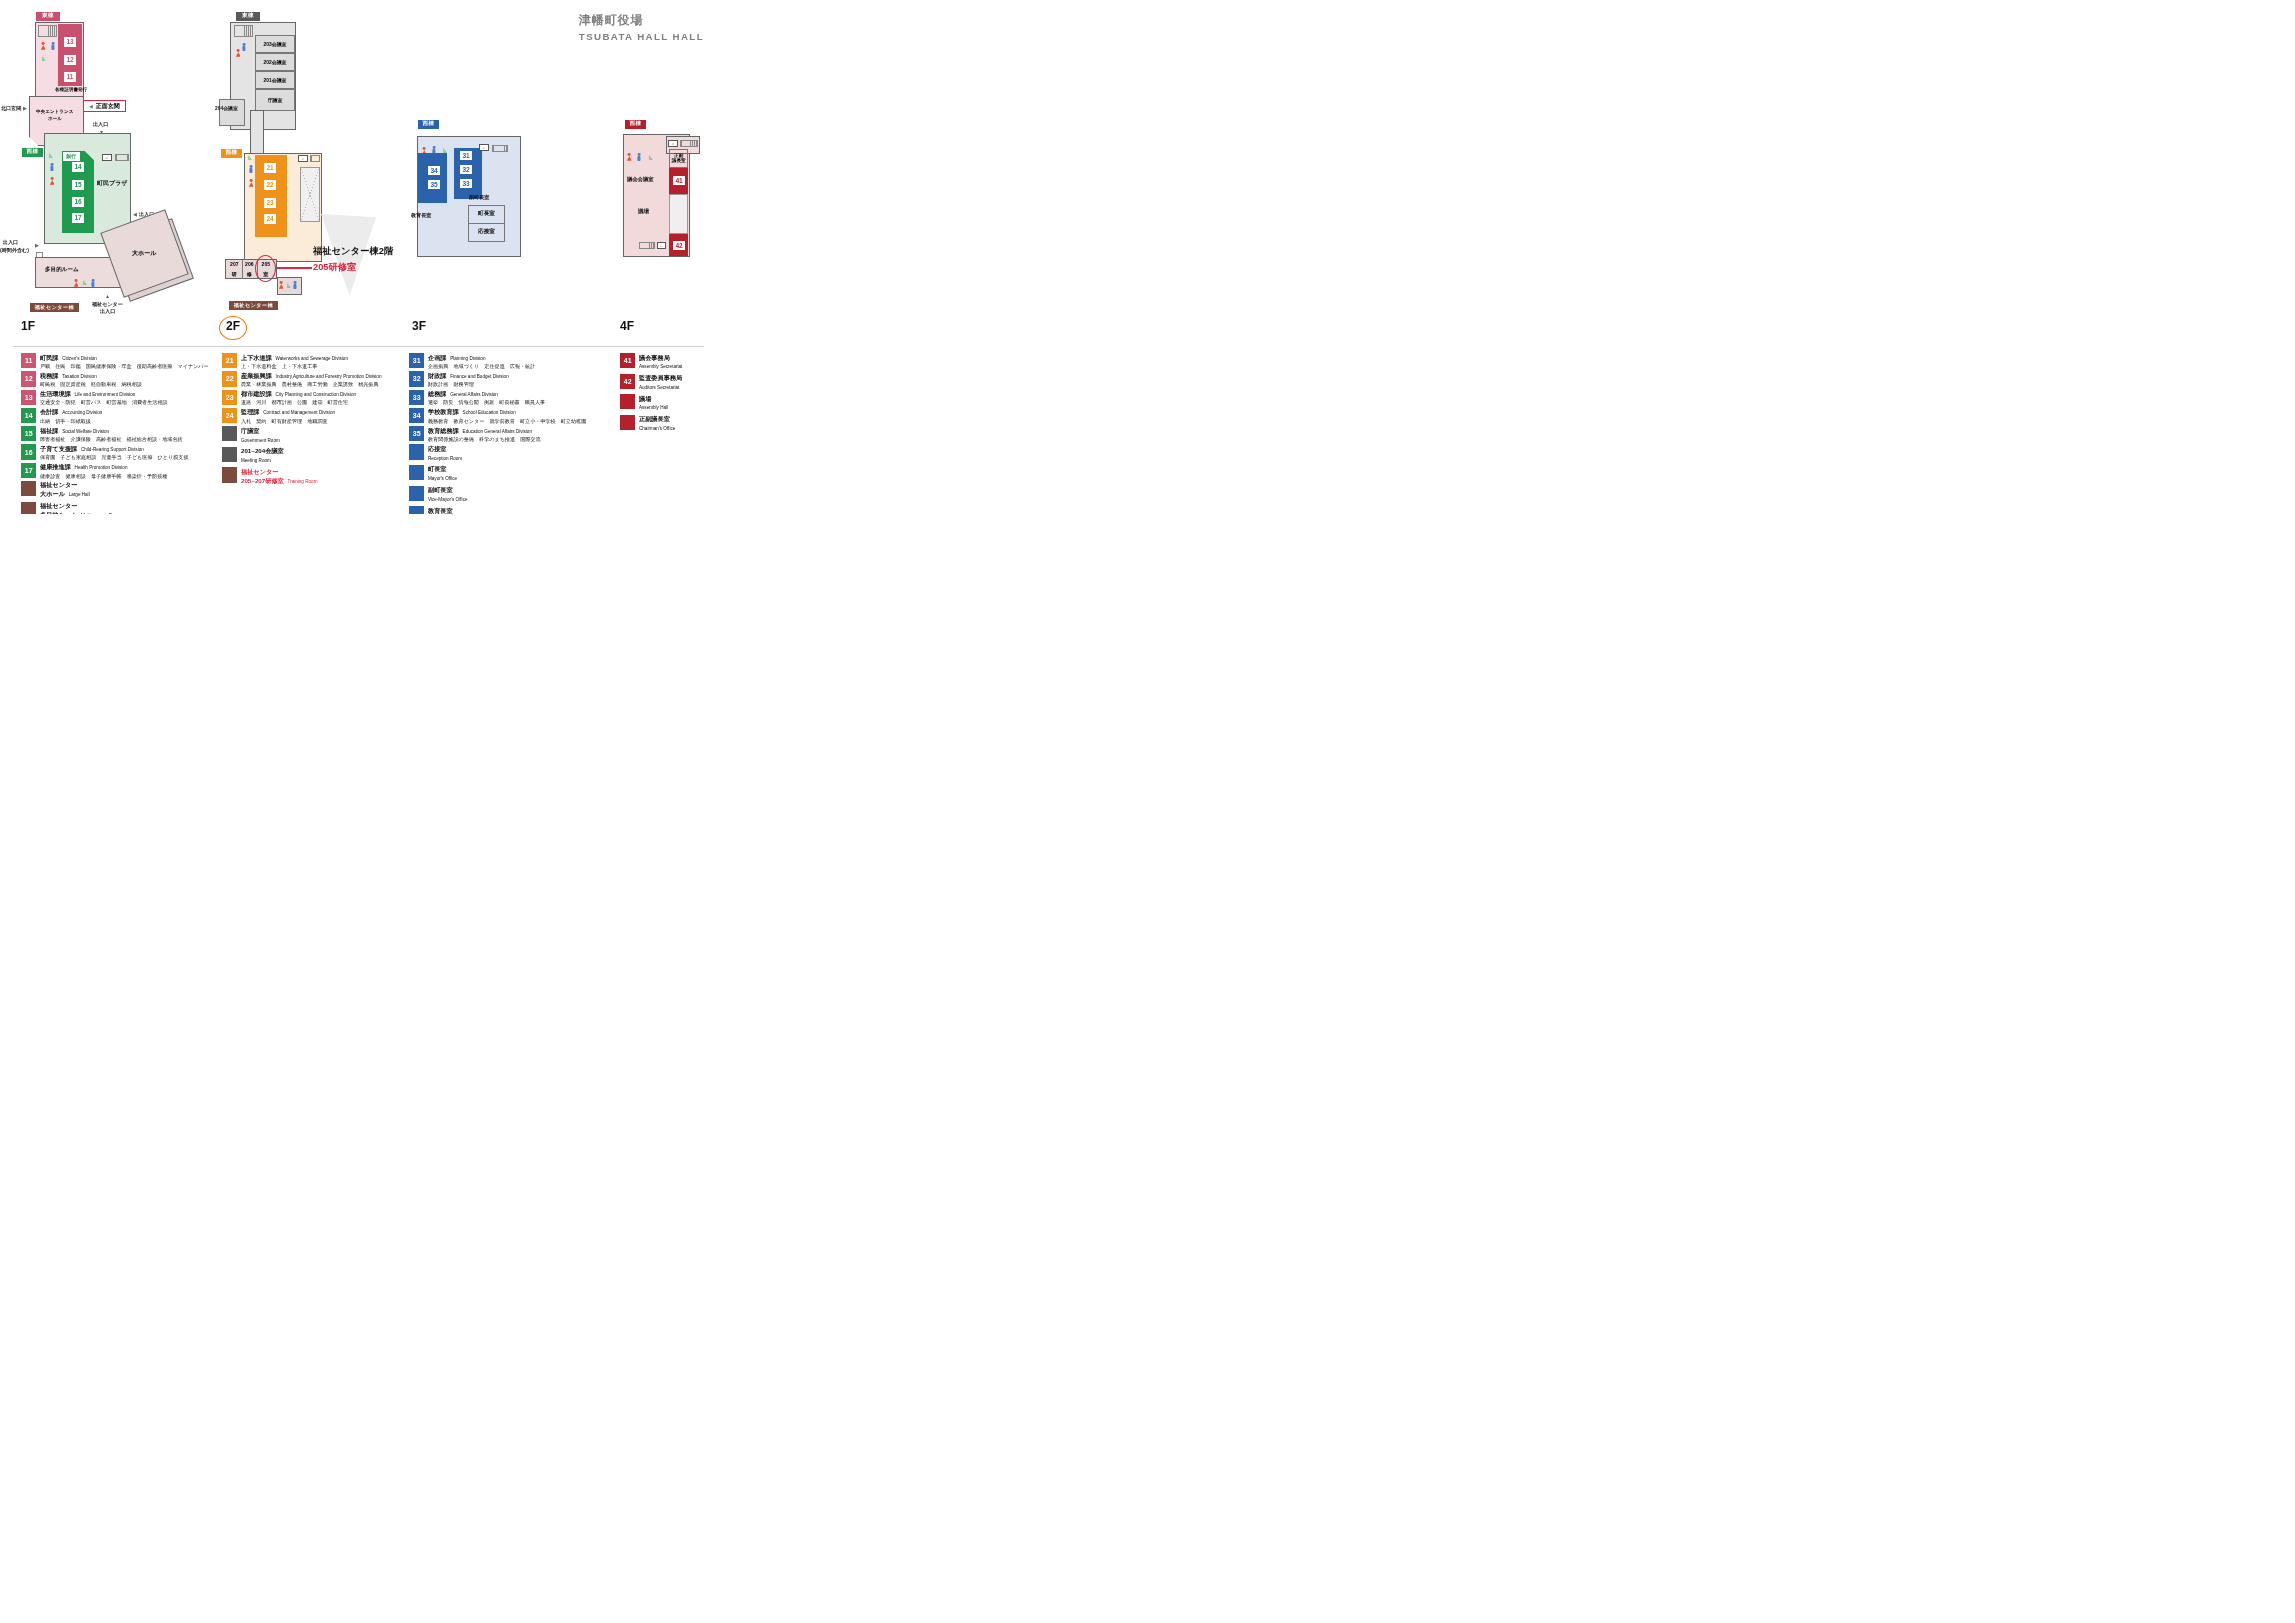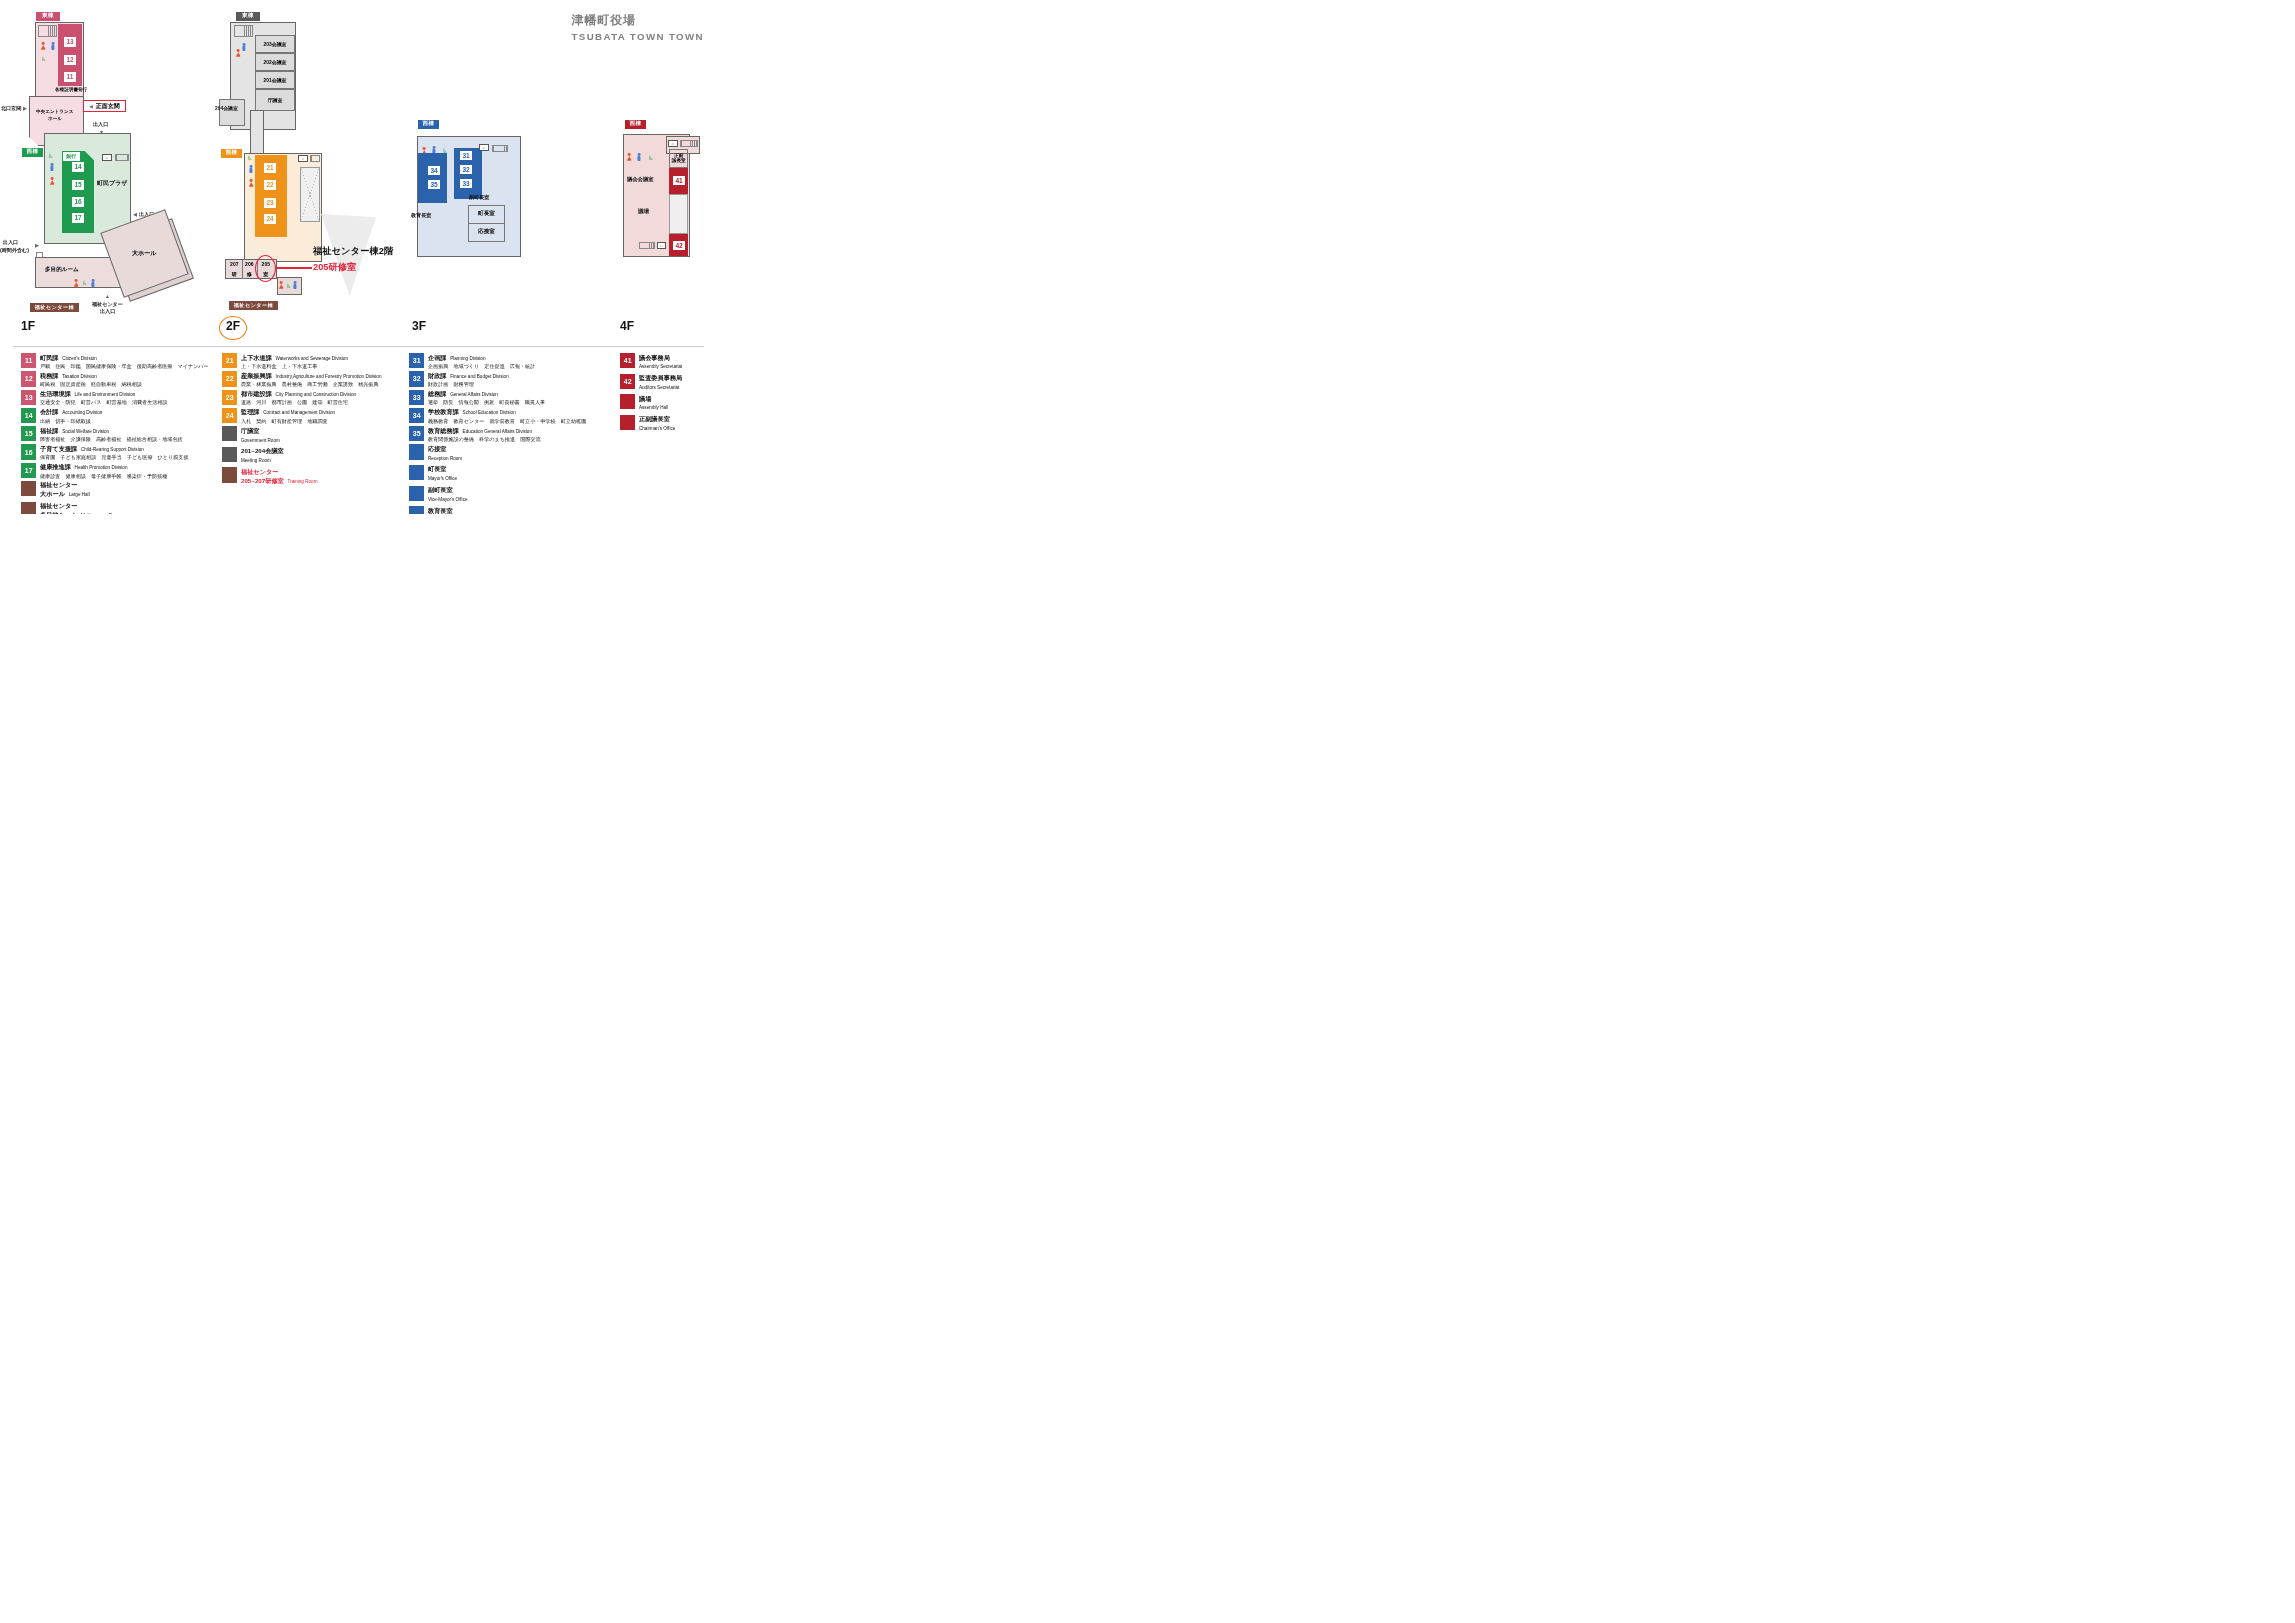--- a/index.html
+++ b/index.html
@@ -36,21 +36,21 @@
   .title-jp{font-size:12px;font-weight:bold;color:#808080;letter-spacing:0.9px;}
   .title-en{font-size:9.7px;font-weight:bold;color:#808080;letter-spacing:1.4px;margin-top:1.9px;}
 </style>
 </head>
 <body>
 
 <div id="canvas">
 
   <div class="abs" style="right:13px;top:12px;text-align:left;">
     <div class="title-jp">津幡町役場</div>
-    <div class="title-en">TSUBATA TOWN TOWN</div>
+    <div class="title-en">TSUBATA HALL HALL</div>
   </div>
 
   <div class="badge" style="left:36px;top:11.6px;width:24px;height:9.3px;background:#c9506e;">東棟</div>
 
   <div class="rm" style="left:35px;top:22px;width:49px;height:75px;background:#f6dde3;"></div>
   <div class="stairs" style="left:38px;top:25px;width:18.5px;height:12px;"></div>
   <div class="abs" style="left:58px;top:24px;width:24px;height:62px;background:#c9506e;"></div>
   <i class="p woman" style="left:41px;top:42px;"></i>
   <i class="p man" style="left:51px;top:42px;"></i>
   <span class="wc" style="left:41px;top:55px;">♿</span>

